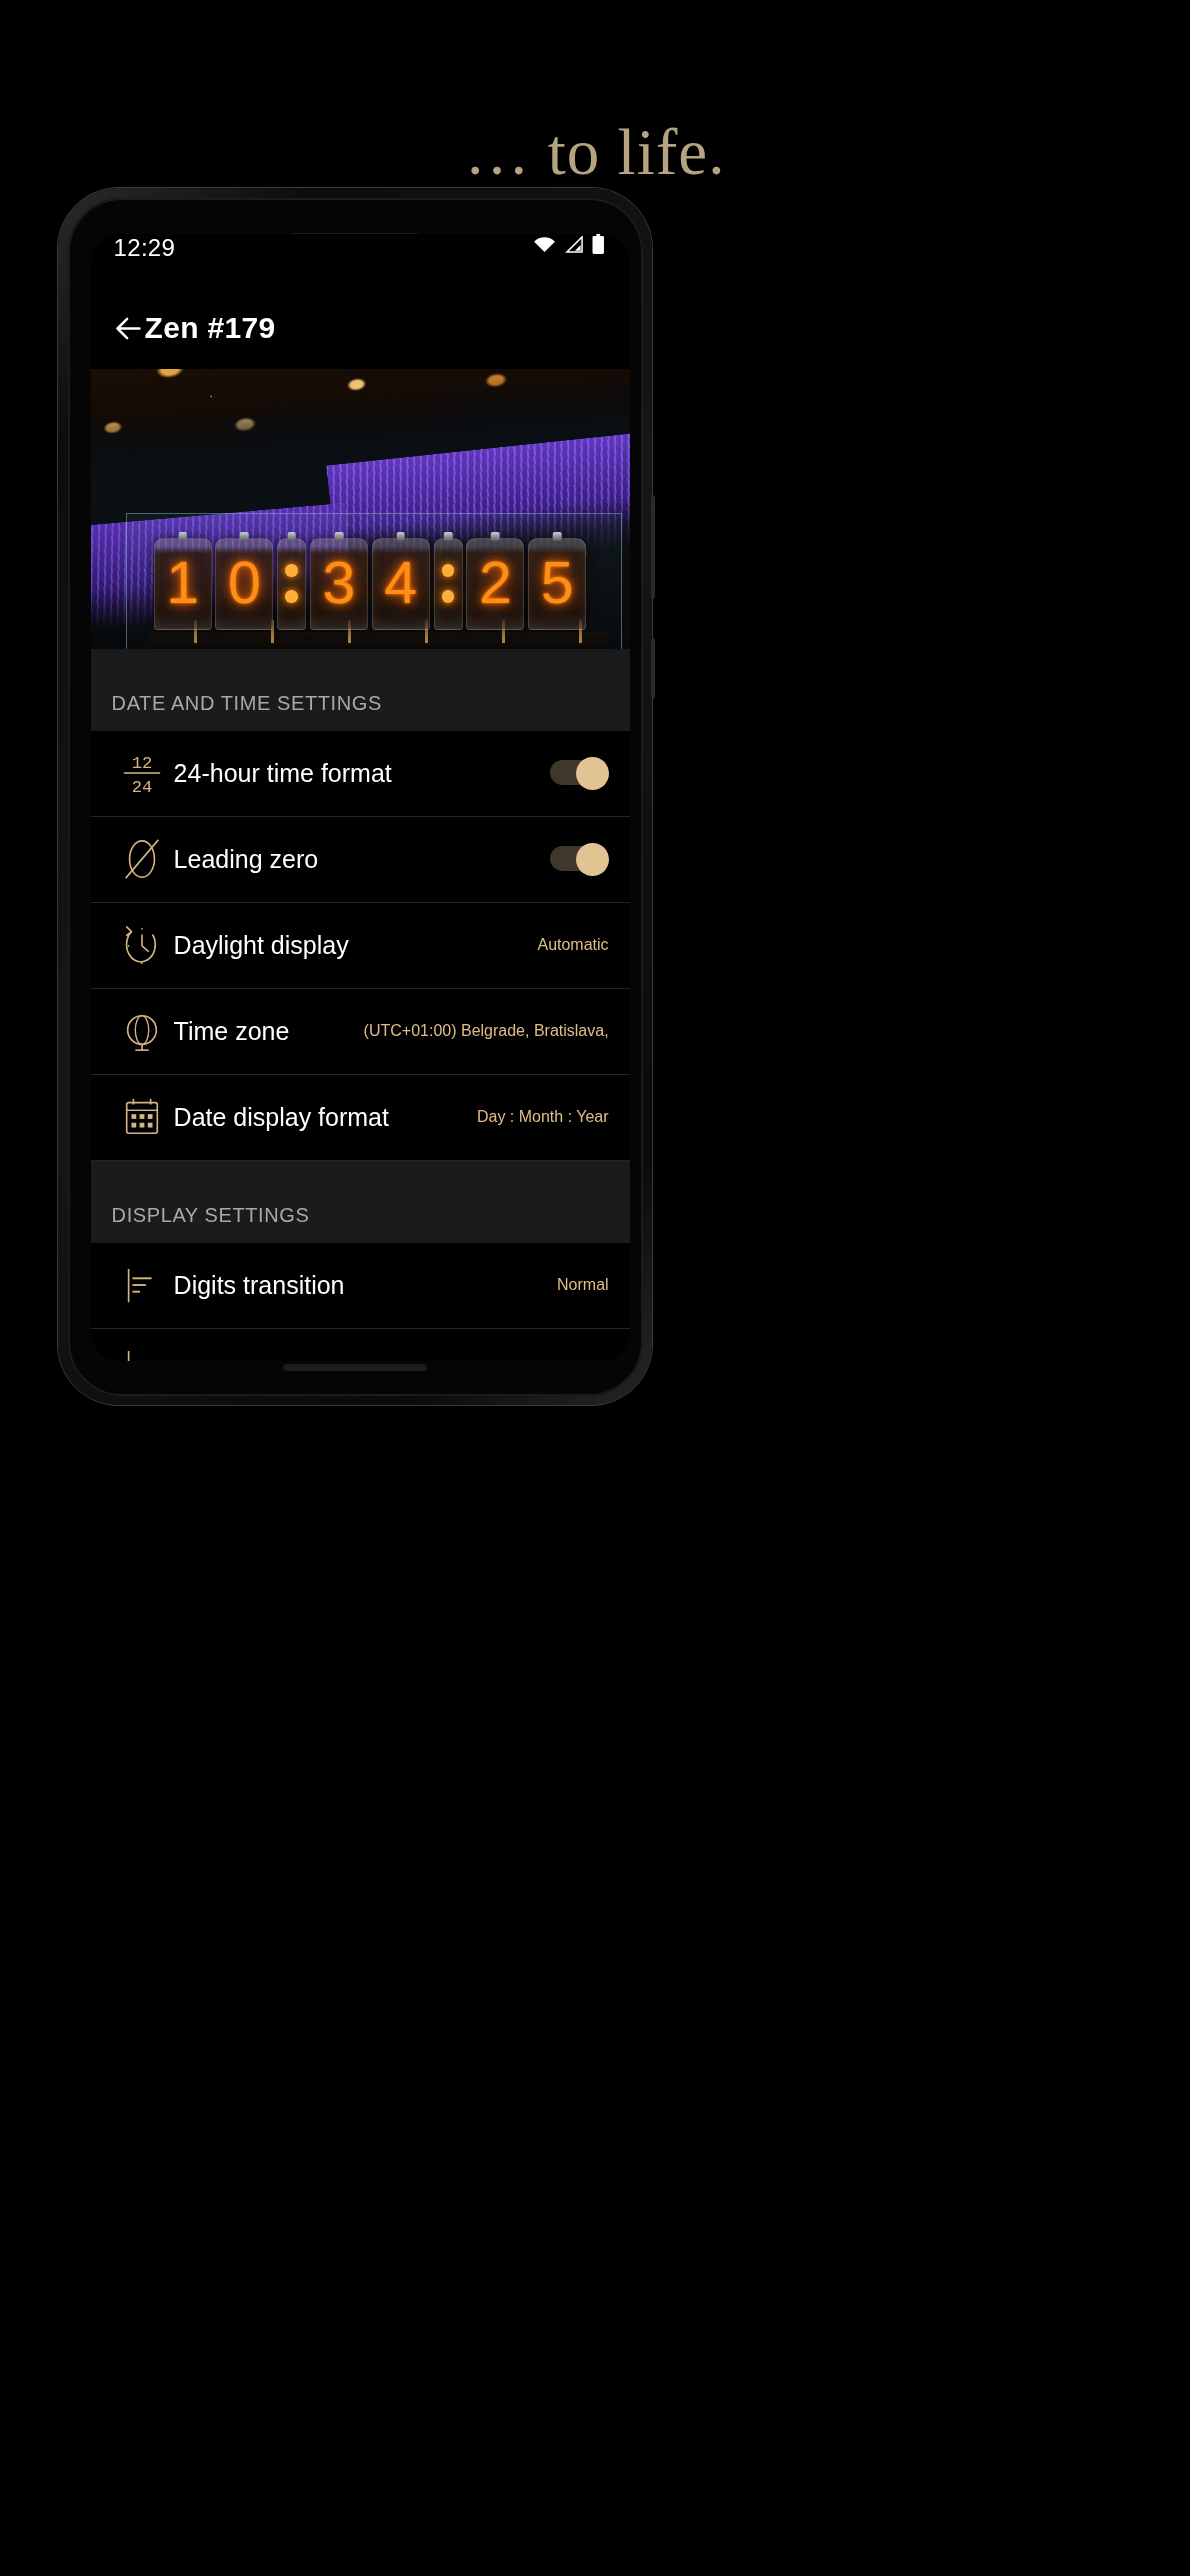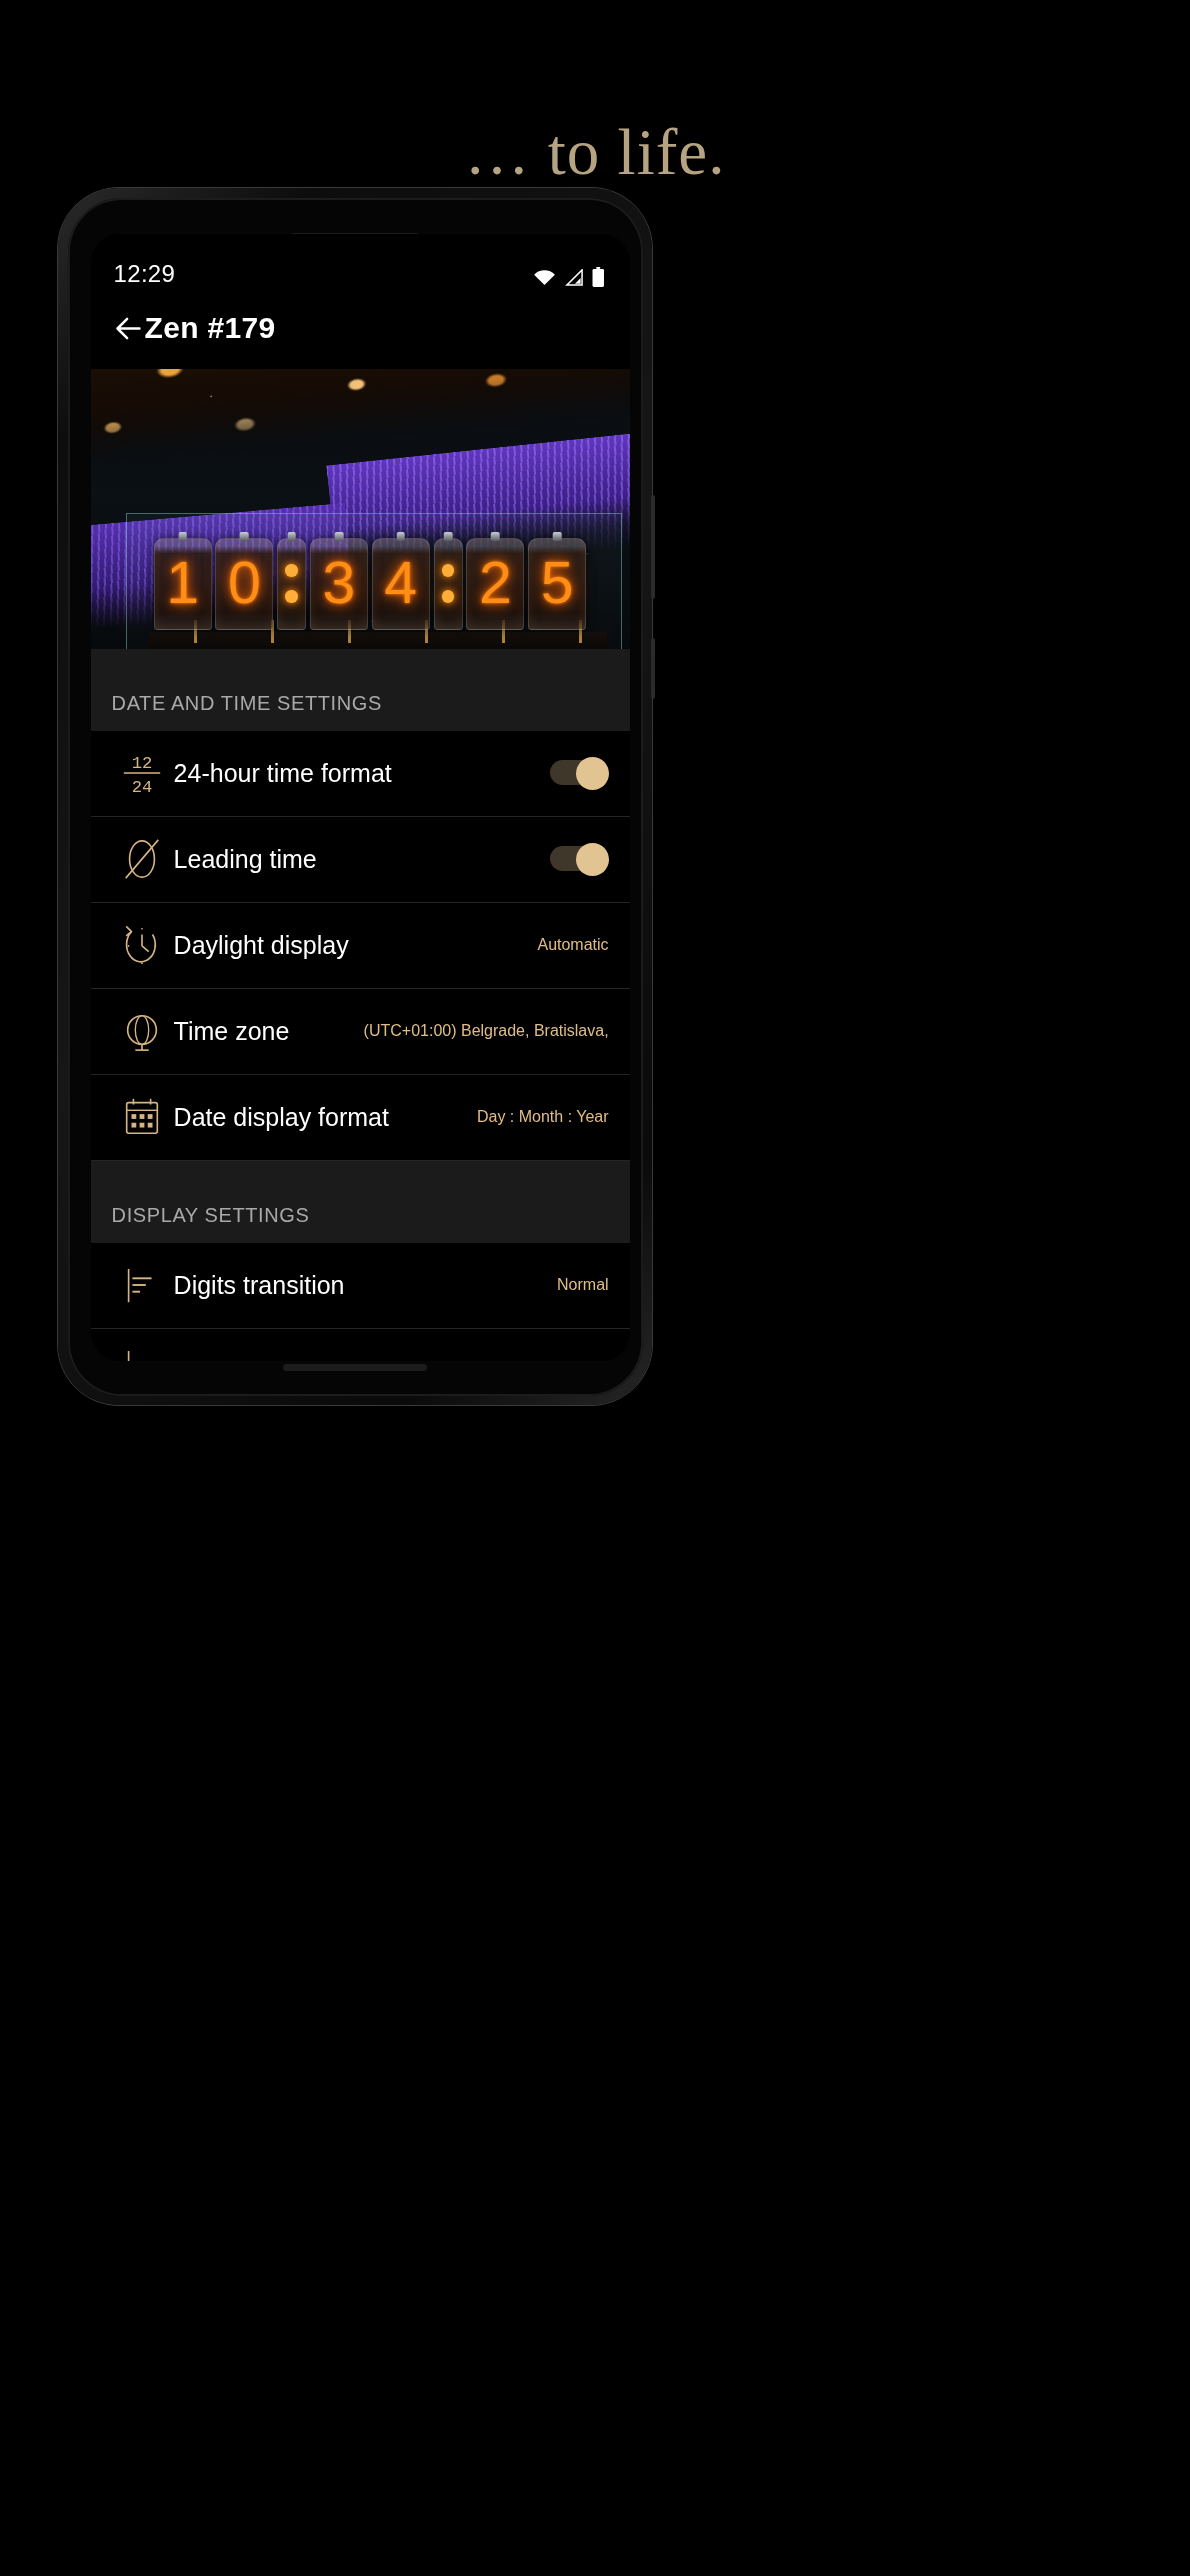--- a/index.html
+++ b/index.html
@@ -56,21 +56,21 @@
   
   .btn-side { position:absolute; right:-2.9px; width:3.8px; border-radius:2.9px; background:#2b2b2b; }
   .btn-side.b1 { top:307px; height:104px; }
   .btn-side.b2 { top:450px; height:61px; }
   .bottom-line { position:absolute; left:50%; transform:translateX(-50%); bottom:25px;
                  width:144px; height:6.7px; border-radius:3.8px; background:#1c1c1c; }
 
   
   .statusbar {
     position: relative; height: 54px; width: 100%;
-    display: flex; align-items: flex-end; justify-content: space-between;
+    display: flex; align-items: flex-start; justify-content: space-between;
     padding: 0 25px 0 23px; background: #000;
   }
   .status-time { color:#fff; font-size: 24px; letter-spacing:0.3px; }
   .status-icons { display:flex; align-items:center; gap: 8.6px; }
 
   .appbar {
     height: 81px; display:flex; align-items:center; padding-left: 21px; background:#000;
   }
   .appbar-title { color:#fff; font-size:30px; font-weight:bold; letter-spacing:0.3px; }
   .back-arrow { width: 33px; height: 33px; display:block; }
@@ -305,21 +305,21 @@
           </div>
         </div>
 
         <div class="row">
           <div class="row-icon">
             <svg width="44" height="52" viewBox="0 0 46 54">
               <ellipse cx="23" cy="27" rx="13" ry="19" fill="none" stroke="#d6b483" stroke-width="1.7"></ellipse>
               <line x1="6" y1="47" x2="40" y2="7" stroke="#d6b483" stroke-width="1.7"></line>
             </svg>
           </div>
-          <div class="row-label">Leading time</div>
+          <div class="row-label">Leading zero</div>
           <div class="toggle">
             <span class="track"></span>
             <span class="thumb"></span>
           </div>
         </div>
 
         <div class="row">
           <div class="row-icon">
             <svg width="44" height="48" viewBox="0 0 46 50">
               <path d="M34 14 A15 18 0 1 1 12 11" fill="none" stroke="#d6b483" stroke-width="1.7"></path>

